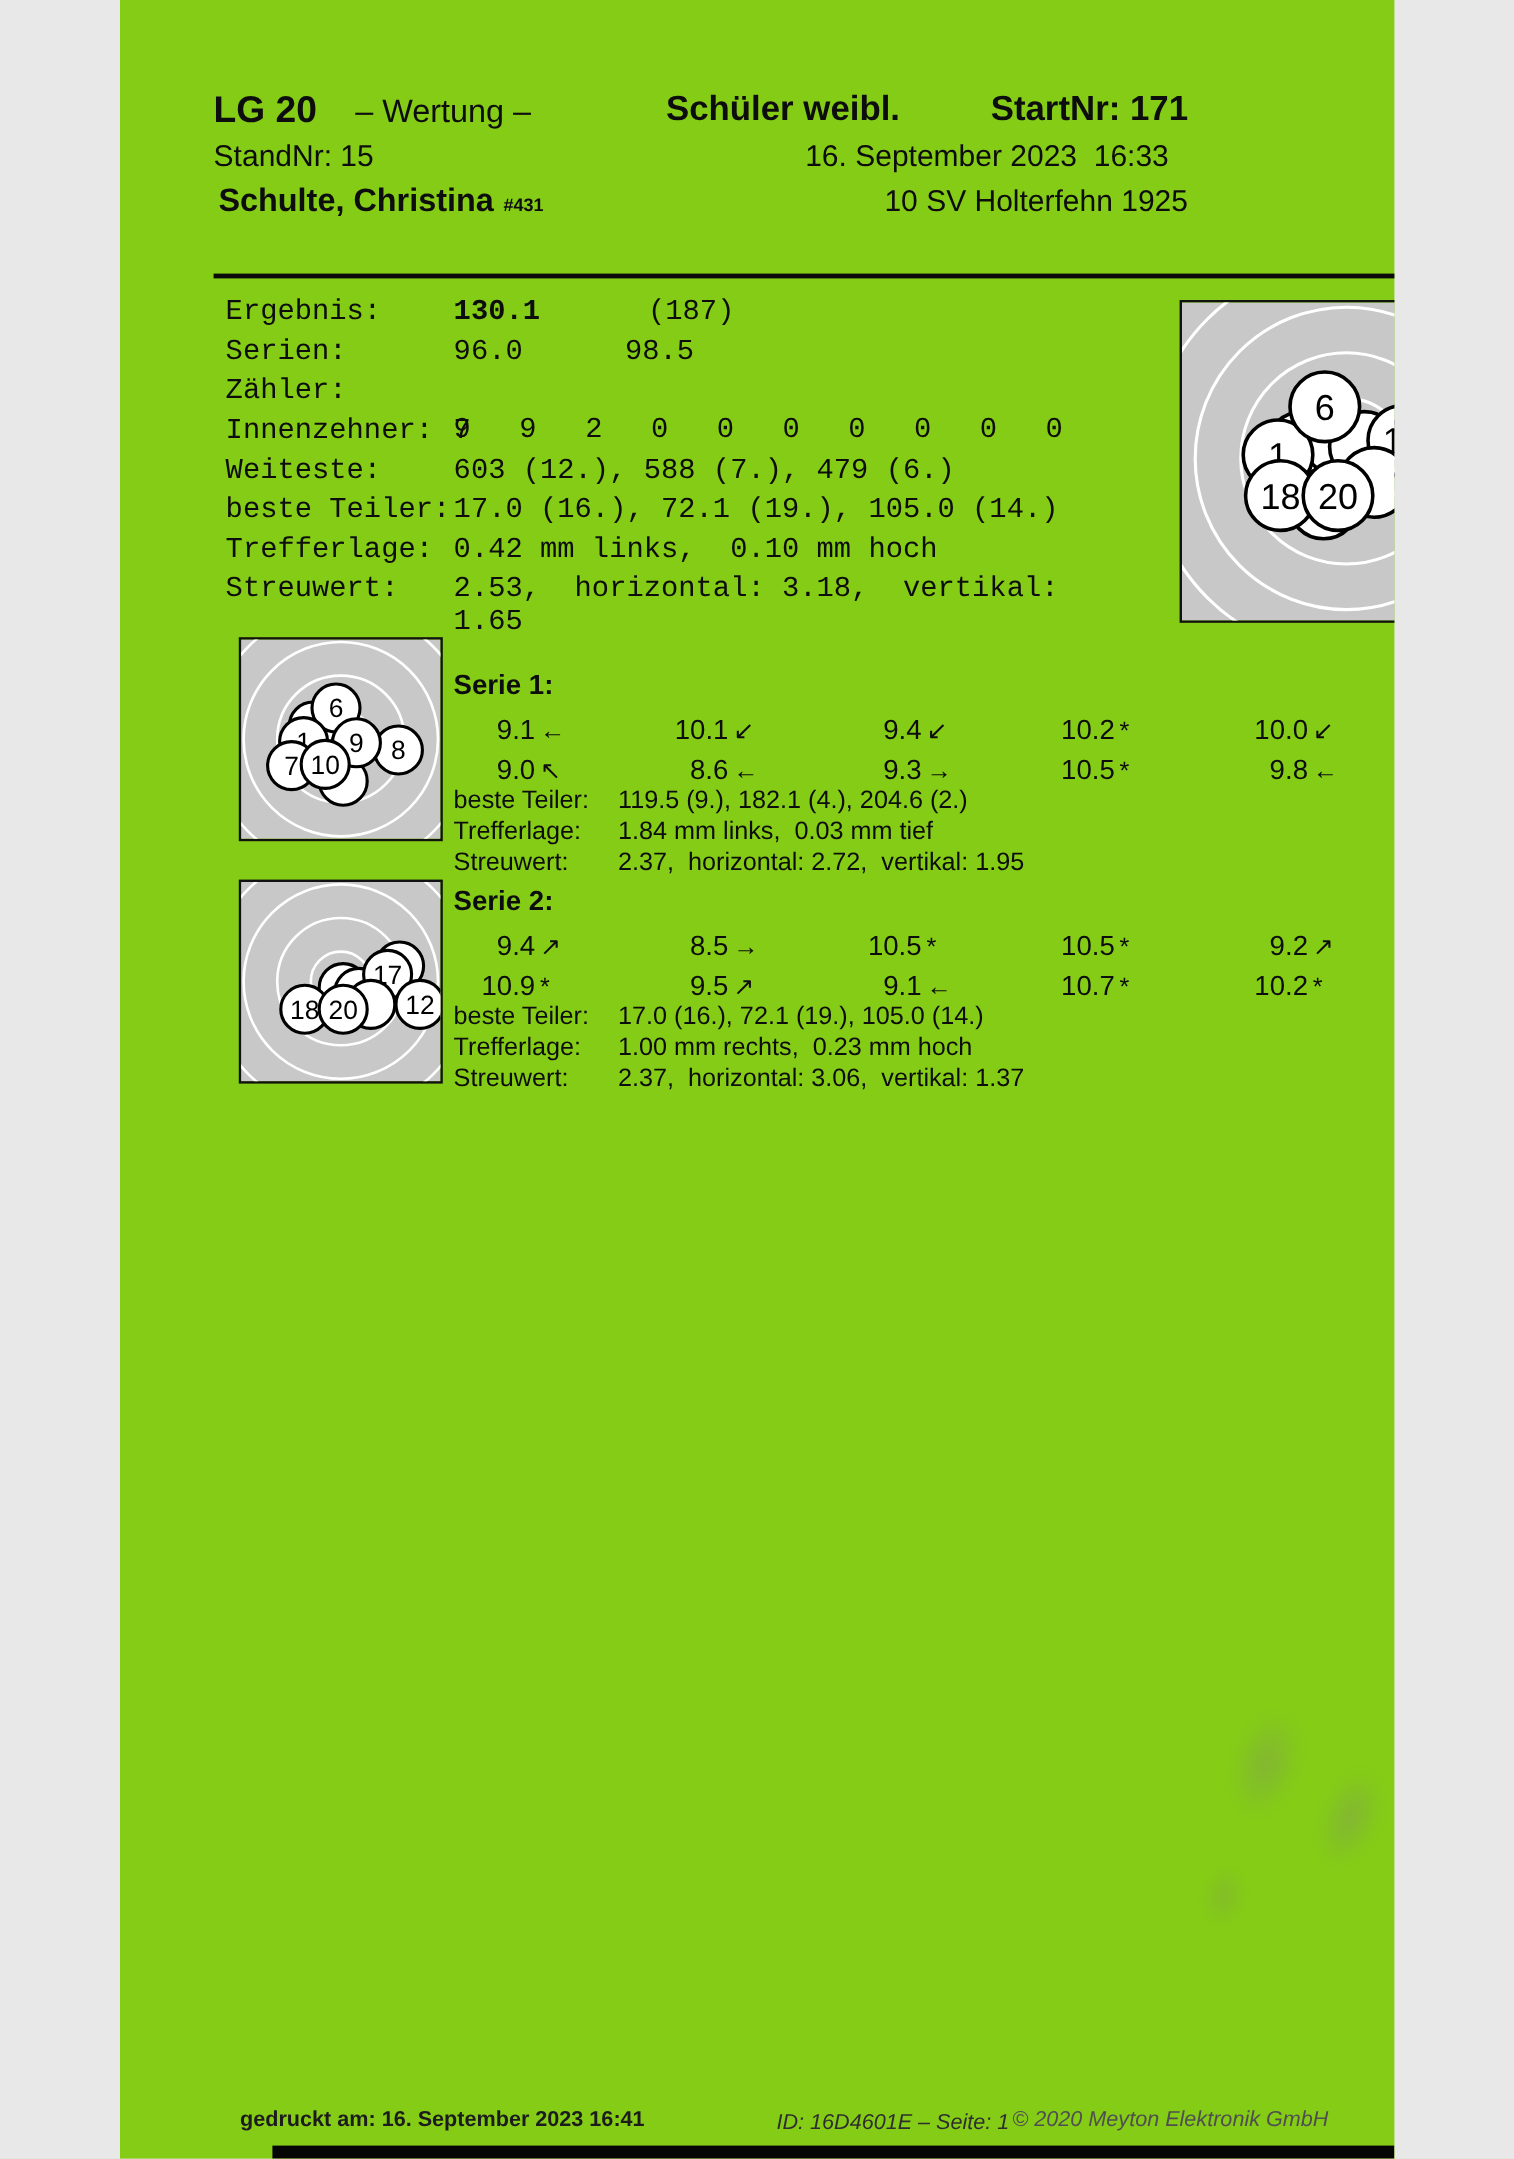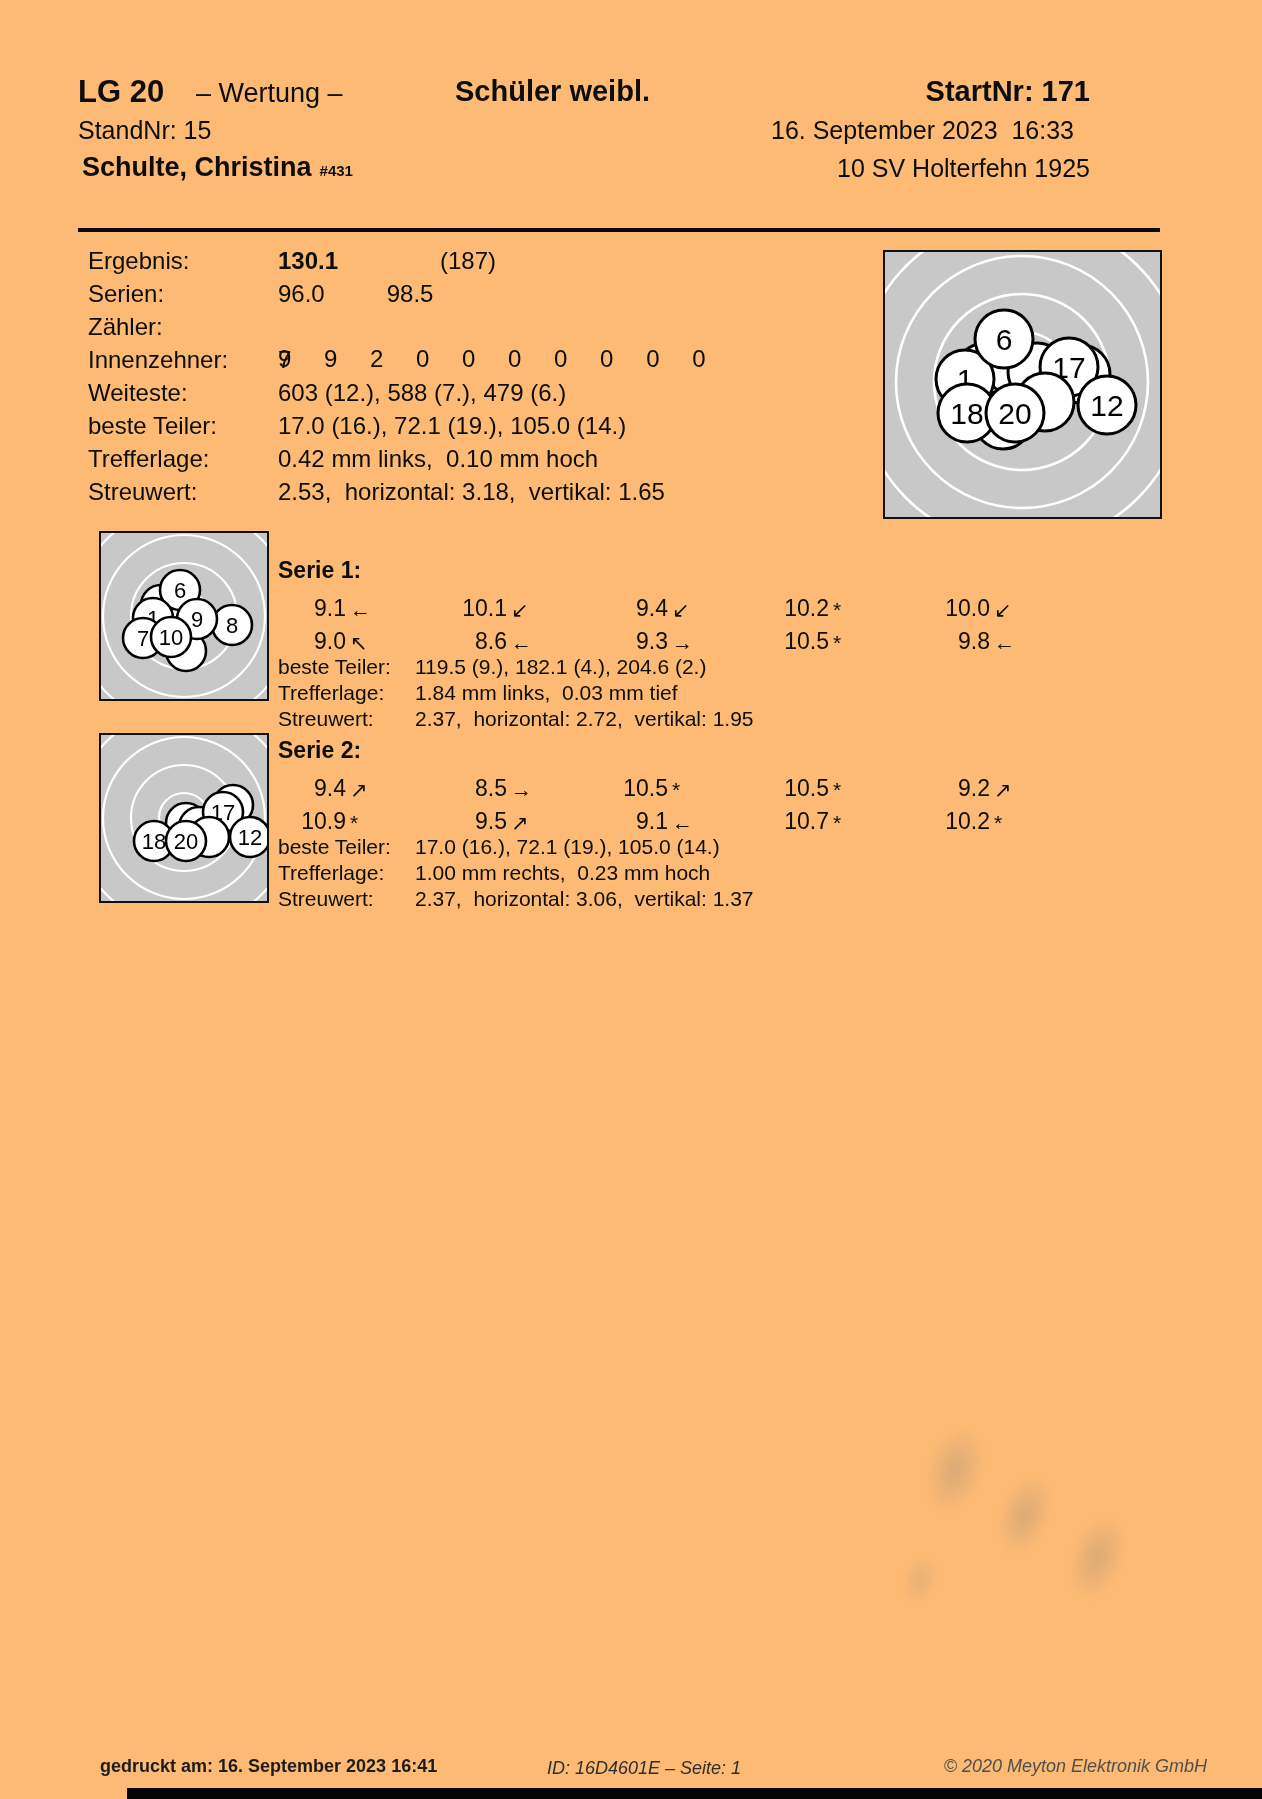--- a/index.html
+++ b/index.html
@@ -1,38 +1,38 @@
 <!DOCTYPE html>
 <html><head>
 <meta charset="utf-8">
 <style>
   html,body { margin:0; padding:0; background:#e8e8e8; }
   .page {
-    position:relative; width:1262px; height:1799px; margin:0 auto;
-    background:#fdba74; color:#0d0d0d;
+    position:relative; width:1062px; height:1799px; margin:0 auto;
+    background:#84cc16; color:#0d0d0d;
     font-family:"Liberation Sans","DejaVu Sans",sans-serif;
     overflow:hidden;
   }
   [data-bind] { white-space:pre-wrap; }
 
   
   .h-disc   { position:absolute; left:78px;  top:74px;  font-size:31px; font-weight:bold; }
   .h-wert   { position:absolute; left:196px; top:78px;  font-size:27px; }
   .h-class  { position:absolute; left:455px; top:75px;  font-size:29px; font-weight:bold; }
   .h-start  { position:absolute; right:172px;top:75px;  font-size:29px; font-weight:bold; }
   .h-stand  { position:absolute; left:78px;  top:116px; font-size:25px; }
   .h-date   { position:absolute; right:188px;top:116px; font-size:25px; }
   .h-name   { position:absolute; left:82px;  top:152px; font-size:27px; font-weight:bold; }
   .h-num    { font-size:15px; font-weight:bold; margin-left:8px; }
   .h-club   { position:absolute; right:172px;top:154px; font-size:25px; }
   .rule     { position:absolute; left:78px; top:228px; width:1082px; height:4px; background:#0a0a0a; }
 
   
   .summary  { position:absolute; left:88px; top:247px; width:700px; font-size:24px; }
-  .sum-row  { position:relative; height:33px; }
+  .sum-row  { position:relative; height:33px;font-family:Liberation Mono, monospace; }
   .sum-lab  { position:absolute; left:0; }
   .sum-val  { position:absolute; left:190px; }
   .sum-bold { font-weight:bold; }
   .sum-paren{ position:absolute; left:352px; }
   .wsp      { word-spacing:26px;margin-top:32px; }
   .wsp2     { word-spacing:14px; }
 
   
   .target      { position:absolute; border:2px solid #111; line-height:0; }
   .target-main { left:883px; top:250px; }

